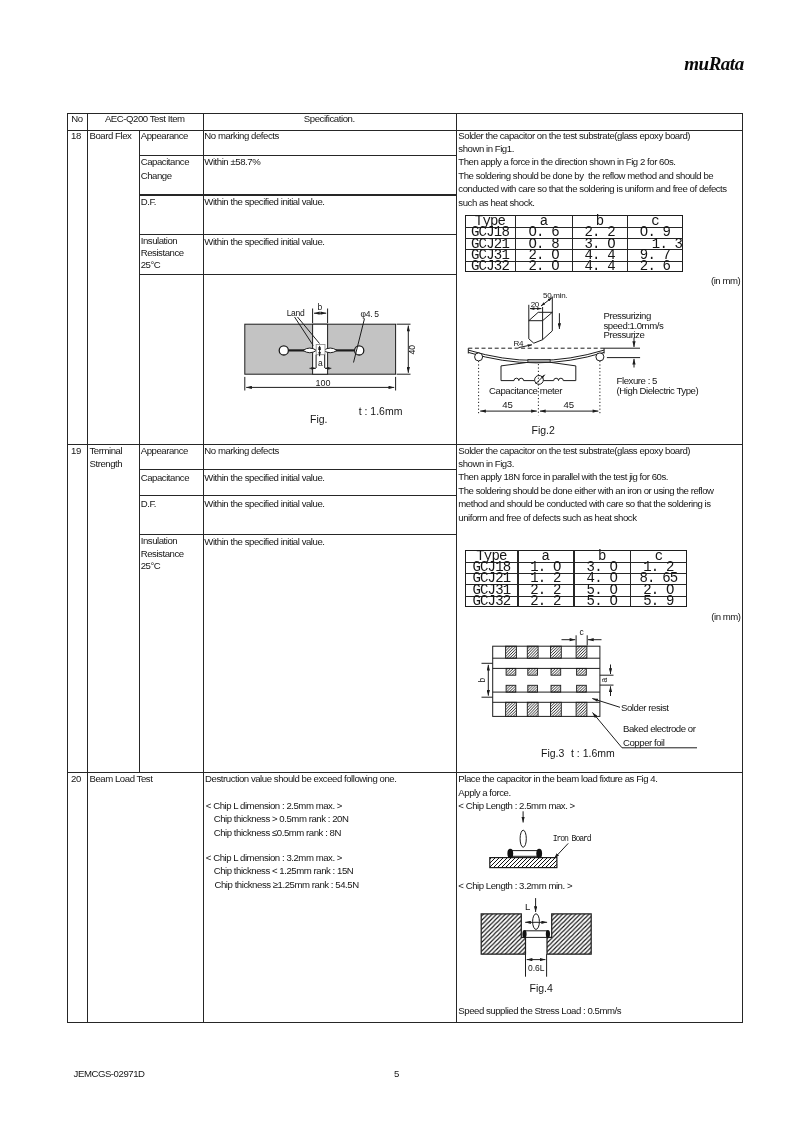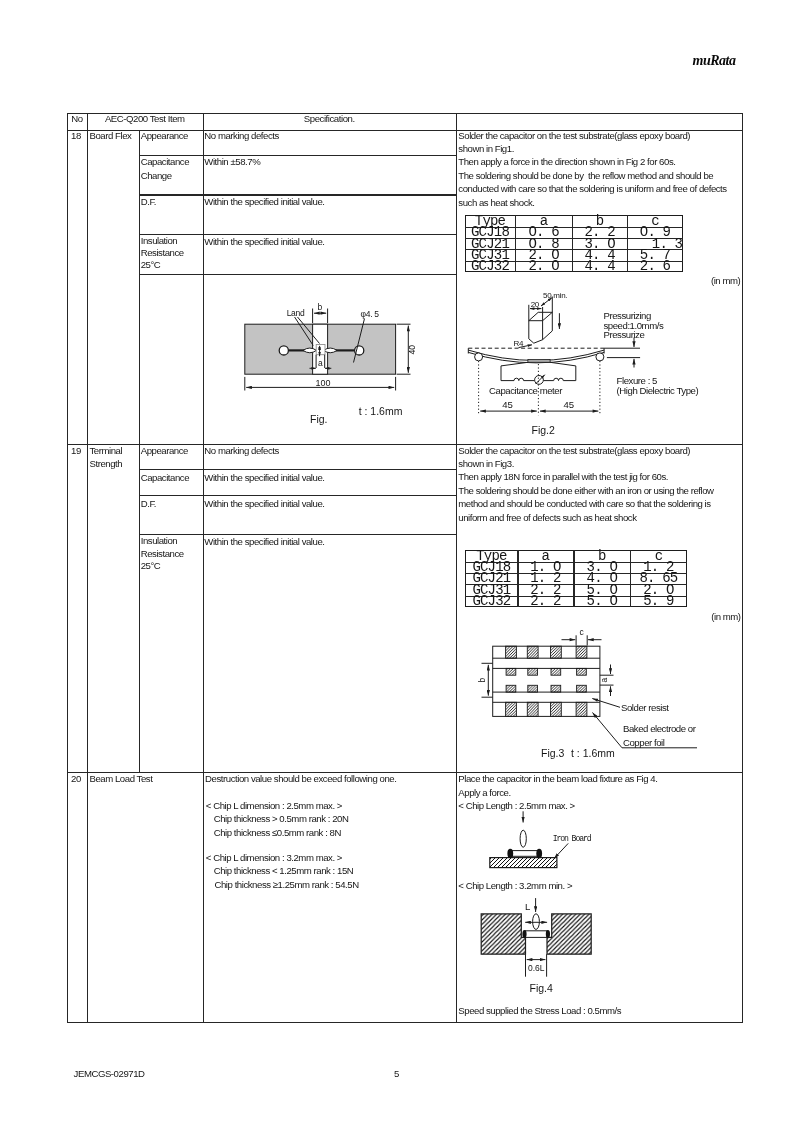--- a/index.html
+++ b/index.html
@@ -9,21 +9,21 @@
 .hl{position:absolute;background:#262626;height:1.2px}
 .vl{position:absolute;background:#262626;width:1.2px}
 .mt{font-family:"Liberation Mono",monospace;font-size:14px;letter-spacing:-0.8px}
 svg{position:absolute}
 svg text{font-family:"Liberation Sans",sans-serif;fill:#161616;stroke:none !important}
 </style>
 </head>
 <body>
 <div class="page">
 
-<div style="position:absolute;left:683px;top:52.5px;width:62px;text-align:center;font-family:'Liberation Serif',serif;font-weight:bold;font-style:italic;font-size:14px;color:#0a0a0a;letter-spacing:-0.5px">muRata</div>
+<div style="position:absolute;left:683px;top:52.5px;width:62px;text-align:center;font-family:'Liberation Serif',serif;font-weight:bold;font-style:italic;font-size:19px;color:#0a0a0a;letter-spacing:-0.5px">muRata</div>
 
 
 <div class="vl" style="left:67px;top:112.5px;height:909px"></div>
 <div class="vl" style="left:87px;top:112.5px;height:909px"></div>
 <div class="vl" style="left:138.5px;top:129.7px;height:642.3px"></div>
 <div class="vl" style="left:202.5px;top:112.5px;height:909px"></div>
 <div class="vl" style="left:456px;top:112.5px;height:909px"></div>
 <div class="vl" style="left:742px;top:112.5px;height:909px"></div>
 <div class="hl" style="left:67px;top:112.5px;width:676px"></div>
 <div class="hl" style="left:67px;top:129.7px;width:676px"></div>
@@ -80,21 +80,21 @@
 <div class="t mt c" style="left:515px;top:227.0px;width:57.3px;line-height:10.5px">O. 6</div>
 <div class="t mt c" style="left:572.3px;top:227.0px;width:54.7px;line-height:10.5px">2. 2</div>
 <div class="t mt c" style="left:627px;top:227.0px;width:56px;line-height:10.5px">O. 9</div>
 <div class="t mt c" style="left:465px;top:238.5px;width:50px;line-height:10.5px">GCJ21</div>
 <div class="t mt c" style="left:515px;top:238.5px;width:57.3px;line-height:10.5px">O. 8</div>
 <div class="t mt c" style="left:572.3px;top:238.5px;width:54.7px;line-height:10.5px">3. O</div>
 <div class="t mt c" style="left:627px;top:238.5px;width:80px;line-height:10.5px">1. 3</div>
 <div class="t mt c" style="left:465px;top:249.7px;width:50px;line-height:10.5px">GCJ31</div>
 <div class="t mt c" style="left:515px;top:249.7px;width:57.3px;line-height:10.5px">2. O</div>
 <div class="t mt c" style="left:572.3px;top:249.7px;width:54.7px;line-height:10.5px">4. 4</div>
-<div class="t mt c" style="left:627px;top:249.7px;width:56px;line-height:10.5px">5. 7</div>
+<div class="t mt c" style="left:627px;top:249.7px;width:56px;line-height:10.5px">9. 7</div>
 <div class="t mt c" style="left:465px;top:261.2px;width:50px;line-height:10.5px">GCJ32</div>
 <div class="t mt c" style="left:515px;top:261.2px;width:57.3px;line-height:10.5px">2. O</div>
 <div class="t mt c" style="left:572.3px;top:261.2px;width:54.7px;line-height:10.5px">4. 4</div>
 <div class="t mt c" style="left:627px;top:261.2px;width:56px;line-height:10.5px">2. 6</div>
 
 <svg style="left:460px;top:285px" width="256" height="155" viewBox="0 0 256 155">
 <defs>
 <marker id="m2" markerWidth="6.2" markerHeight="3.6" refX="5.9" refY="1.8" orient="auto-start-reverse">
           <path d="M0.2,0.15 L6,1.8 L0.2,3.45 Z" fill="#1d1d1d" stroke="none"></path>
         </marker>

